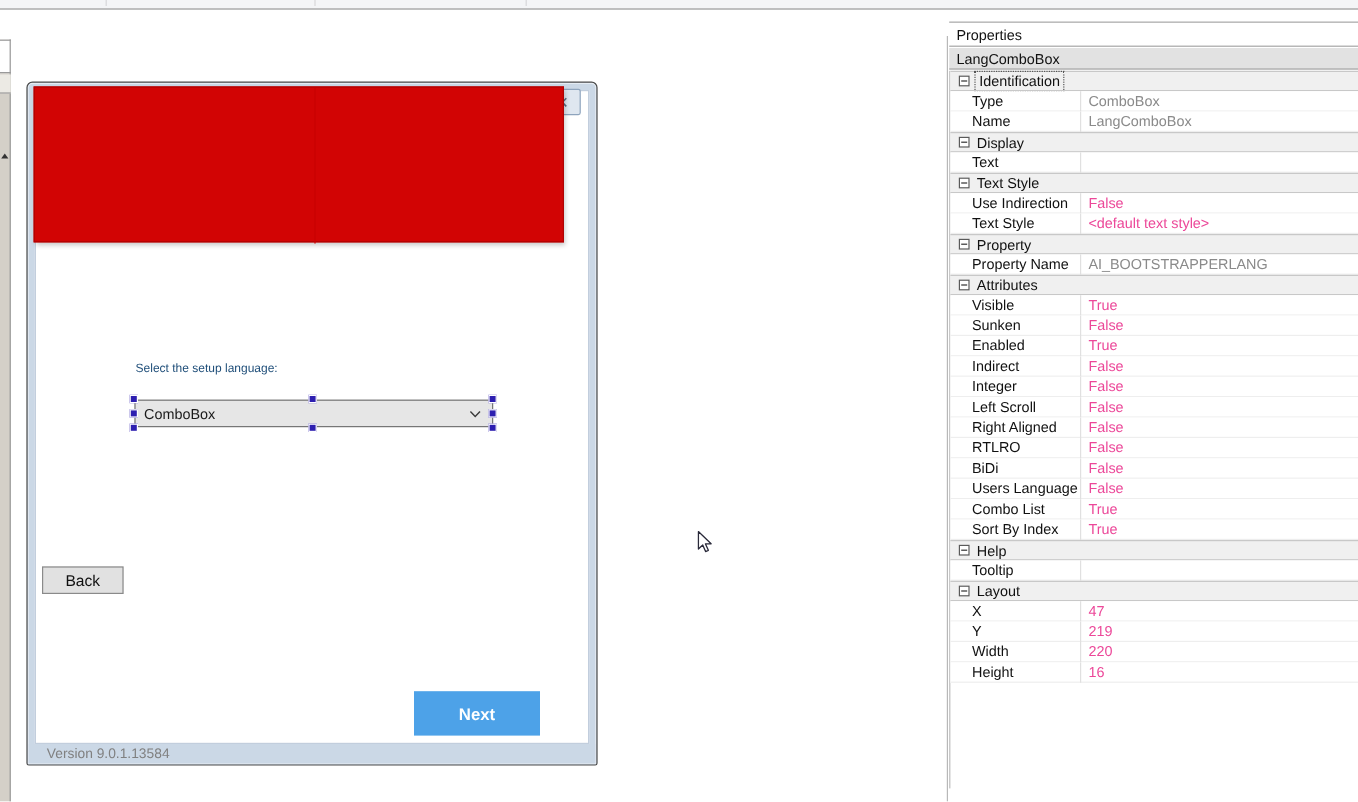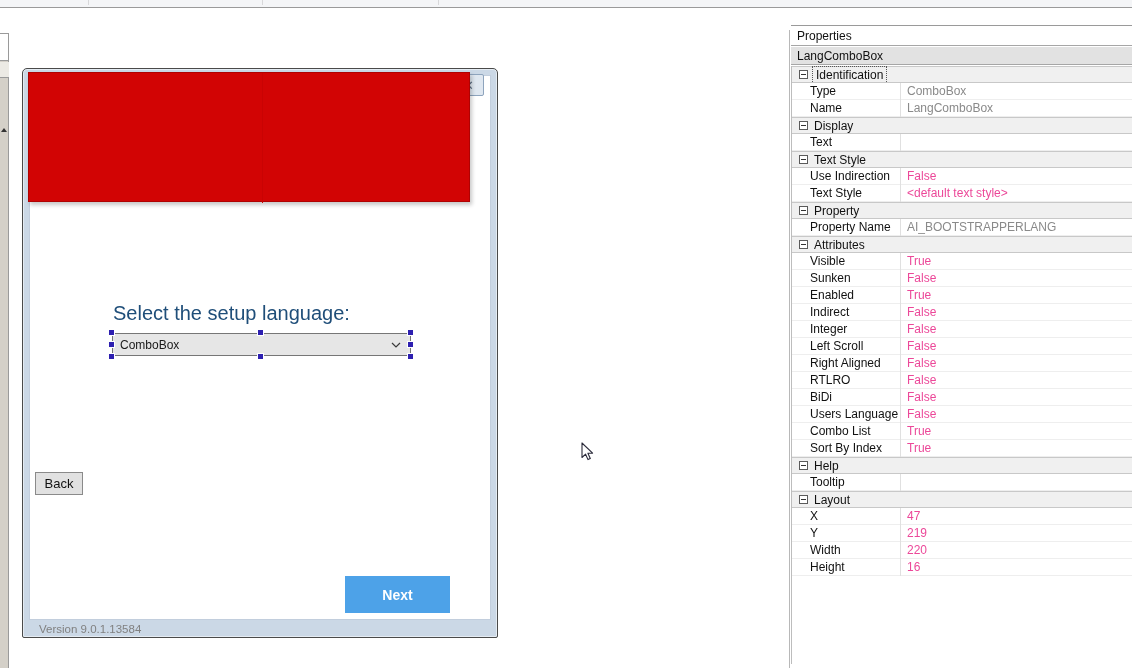--- a/index.html
+++ b/index.html
@@ -99,21 +99,21 @@
     z-index: 5;
   }
   .banner-seam {
     position: absolute; left: 233px; top: 0; width: 1px; height: 130px;
     background: #c90303;
   }
 
   
   .prompt-label {
     position: absolute; left: 103px; top: 272px;
-    font-size: 20px; color: #1f4e79;
+    font-size: 10px; color: #1f4e79;
     font-family: "Liberation Sans", sans-serif;
     white-space: nowrap;
   }
 
   
   .combo {
     position: absolute; left: 102px; top: 303px;
     width: 299px; height: 23px;
     background: #e6e6e6;
     border: 1px solid #767676;
@@ -131,21 +131,21 @@
   
   .handle {
     position: absolute; width: 7px; height: 7px;
     background: #2d1fb0; border: 1px solid #ffffff;
     z-index: 9;
   }
 
   
   .back-btn {
     position: absolute; left: 25px; top: 442px;
-    width: 48px; height: 23px;
+    width: 68px; height: 23px;
     background: #e1e1e1;
     border: 1px solid #8a8a8a;
     display: flex; align-items: center; justify-content: center;
     font-size: 13px; color: #111;
     font-family: "Liberation Sans", sans-serif;
   }
 
   
   .next-btn {
     position: absolute; left: 335px; top: 546px;
@@ -160,21 +160,21 @@
   
   .version {
     position: absolute; left: 29px; top: 581px;
     font-size: 11.5px; color: #808080;
     font-family: "Liberation Sans", sans-serif;
     margin-top: 12px;
   }
 
   
   .props {
-    position: absolute; left: 791px; top: 25px;
+    position: absolute; left: 791px; top: 18px;
     width: 341px; height: 638px;
     background: #ffffff;
     font-family: "Liberation Sans", sans-serif;
     border-top: 1px solid #9a9a9a;
   }
   .props-title {
     position: absolute; left: 0; top: 0; width: 341px; height: 20px;
     background: #ffffff;
     display: flex; align-items: center;
     padding-left: 6px;

